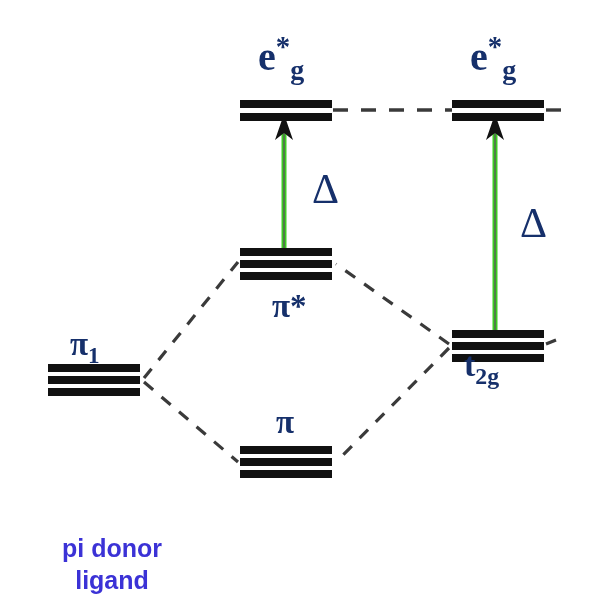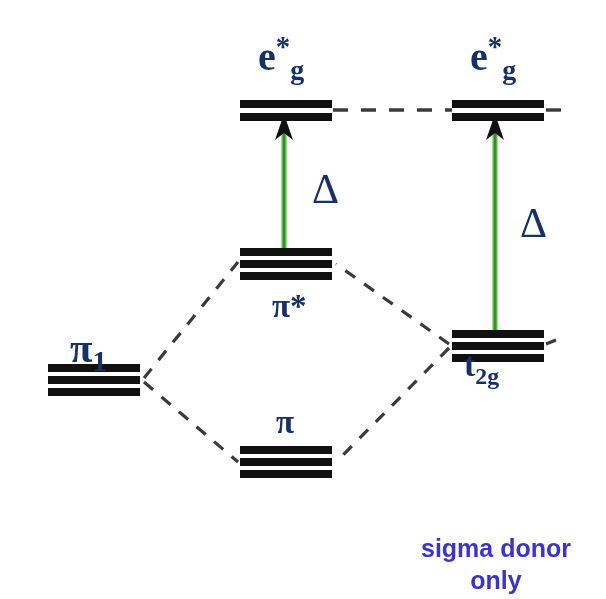--- a/index.html
+++ b/index.html
@@ -143,35 +143,35 @@
   </div>
 
   <div class="lvl-label" style="left:272px; top:290px; font-size:33px;">
     <span>π*</span>
   </div>
 
   <div class="lvl-label" style="left:276px; top:406px; font-size:33px;">
     <span>π</span>
   </div>
 
-  <div class="lvl-label" style="left:70px; top:328px; font-size:41px;">
+  <div class="lvl-label" style="left:70px; top:328px; font-size:33px;">
     <span>π</span><span class="sub">1</span>
   </div>
 
   <div class="lvl-label" style="left:464px; top:348px; font-size:34px;">
     <span>t</span><span class="sub">2g</span>
   </div>
 
   <div class="delta-label" style="left:312px; top:168px; font-size:42px;">
     <span>Δ</span>
   </div>
 
   <div class="delta-label" style="left:520px; top:202px; font-size:42px;">
     <span>Δ</span>
   </div>
 
+  <div class="caption" style="left:12px; top:500px; width:200px;">
+    <span>pi donor
+ligand</span>
+  </div>
 
-  <div class="caption" style="left:396px; top:500px; width:200px;">
-    <span>sigma donor
-only</span>
-  </div>
 
 </div>
 
 </body></html>

